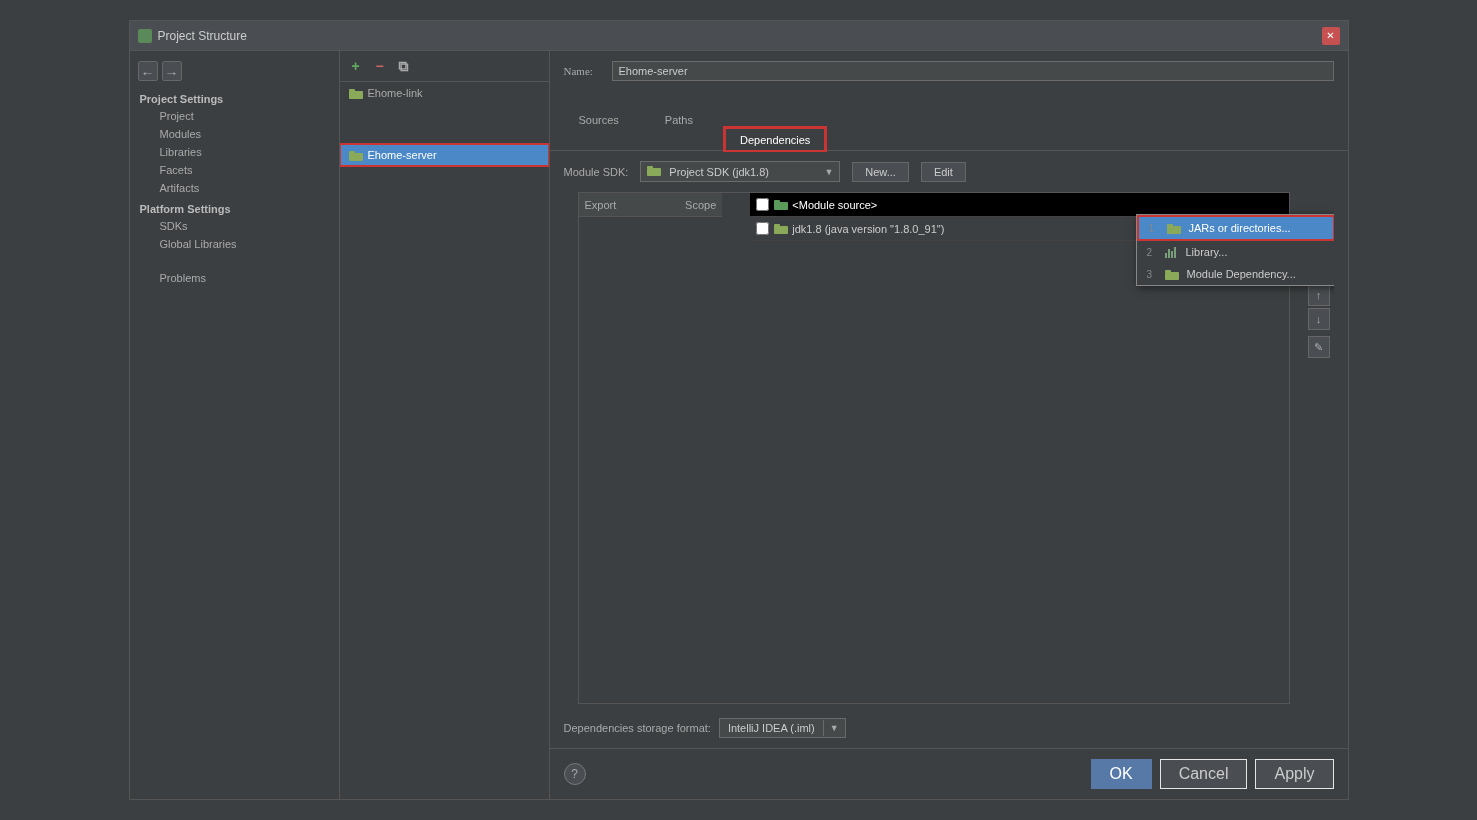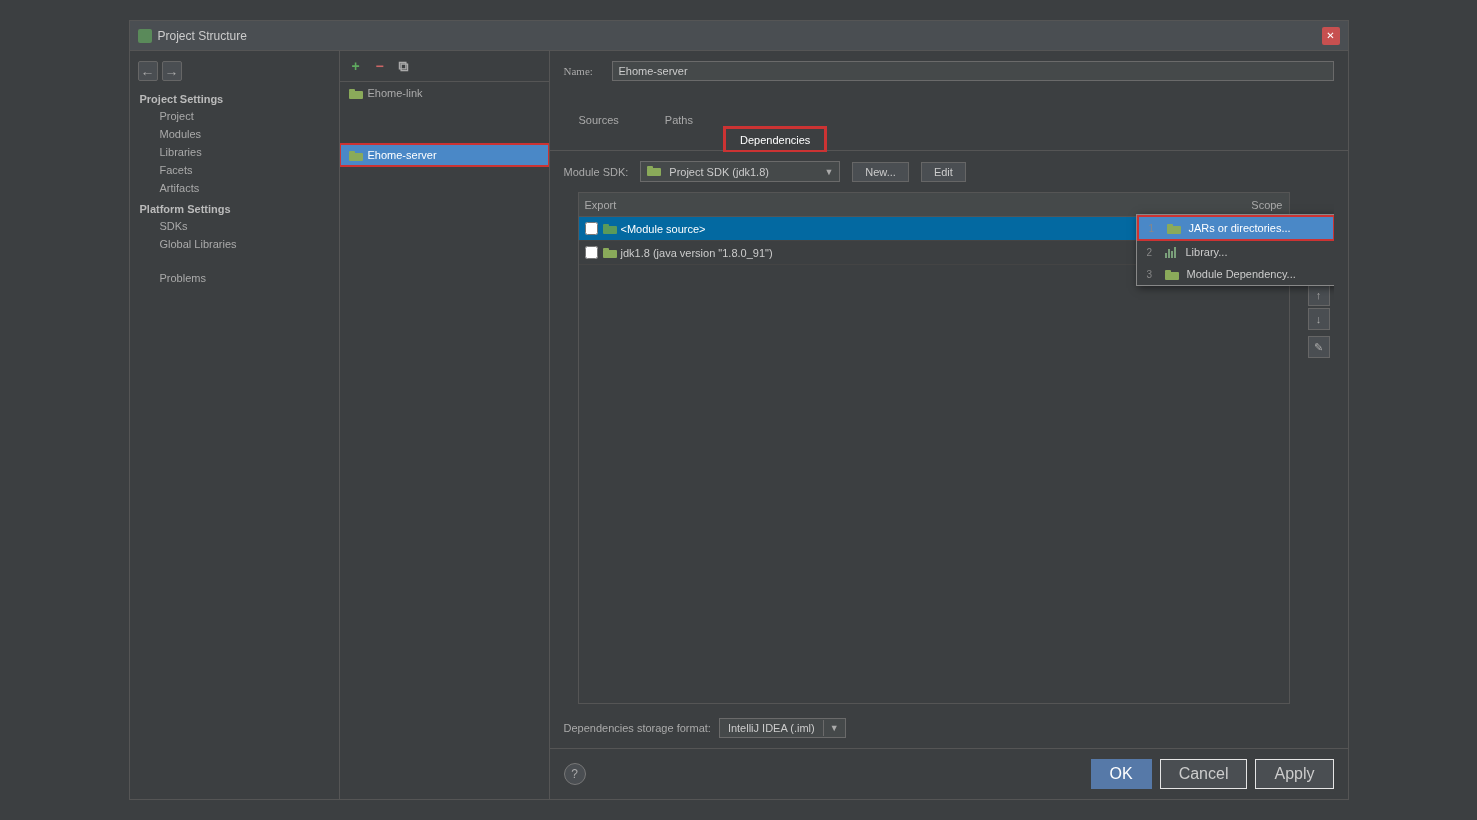--- a/index.html
+++ b/index.html
@@ -274,23 +274,23 @@
       cursor: pointer;
       font-size: 11px;
     }
 
     
     .dep-table-area {
       flex: 1;
       margin: 0 14px;
       border: 1px solid #555;
       display: flex;
-      flex-direction: column;
       overflow: hidden;
       position: relative;
+      gap: 28px;
     }
 
     .dep-table-header {
       display: flex;
       align-items: center;
       background: #45494a;
       border-bottom: 1px solid #555;
       height: 24px;
       padding: 0 6px;
     }
@@ -315,21 +315,21 @@
 
     .dep-row {
       display: flex;
       align-items: center;
       padding: 3px 6px;
       border-bottom: 1px solid #444;
       min-height: 24px;
     }
 
     .dep-row.selected {
-      background: #0369a1;
+      background: #000000;
       justify-content: flex-end;
     }
 
     .dep-row-check {
       width: 18px;
       display: flex;
       align-items: center;
     }
 
     .dep-row-icon {

